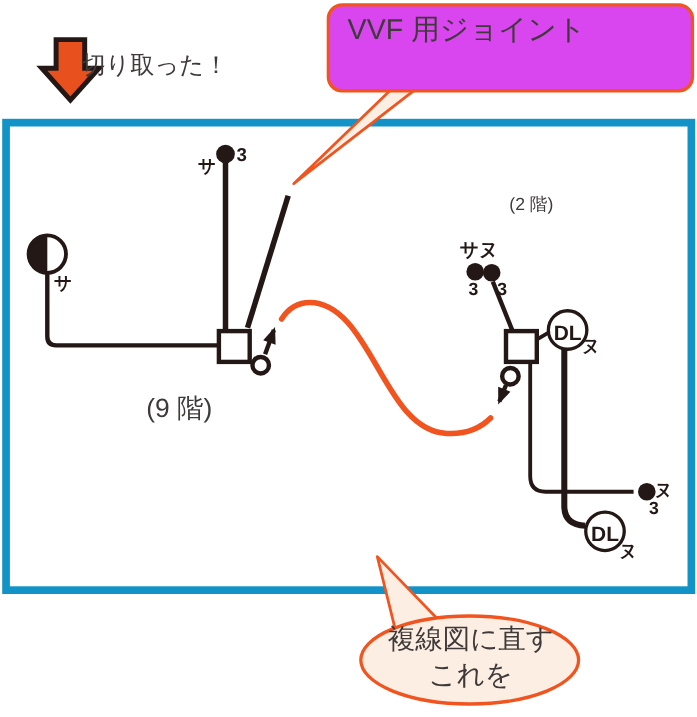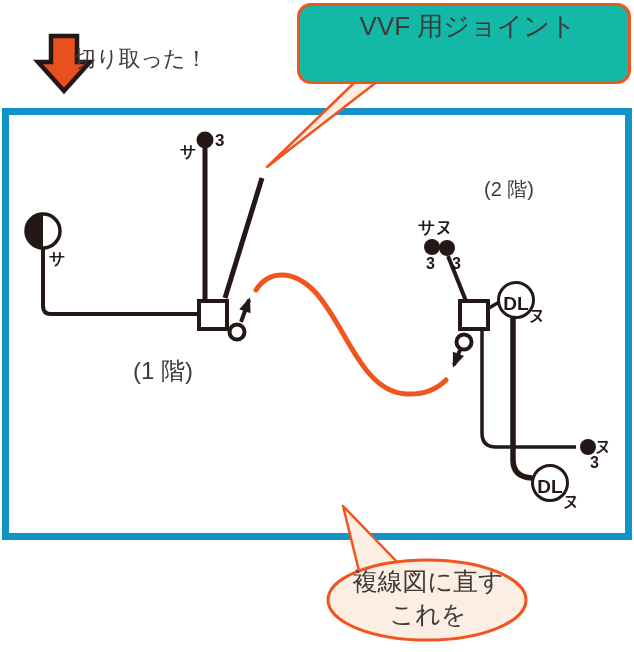--- a/index.html
+++ b/index.html
@@ -8,25 +8,25 @@
     font-family:"Liberation Sans","DejaVu Sans",sans-serif;
     background:#ffffff;
   }
   #diagram-svg{position:absolute;left:0;top:0;z-index:1;}
   .txt{position:absolute;z-index:3;color:#3e3a39;white-space:nowrap;}
   .mark{position:absolute;z-index:3;color:#231815;font-weight:700;white-space:nowrap;line-height:1;}
   #cut-note{left:74px;top:44px;font-size:22px;}
   #callout-box{
     position:absolute;left:297px;top:3px;width:334px;height:81px;z-index:3;
     box-sizing:border-box;border:3px solid #f1541f;border-radius:14px;
-    background:#14b8a6;padding:4px 8px 4px 16px;
-    font-size:26px;line-height:1.3;color:#3e3a39;text-align:center;
+    background:#d946ef;padding:4px 8px 4px 16px;
+    font-size:26px;line-height:1.3;color:#3e3a39;
   }
   #floor1-label{left:117px;top:355px;width:92px;text-align:center;font-size:24px;}
-  #floor2-label{left:463px;top:176px;width:92px;text-align:center;font-size:20px;}
+  #floor2-label{left:463px;top:176px;width:92px;font-size:16px;}
   .dl-text{position:absolute;z-index:3;width:30px;text-align:center;font-size:19px;font-weight:700;color:#231815;letter-spacing:0;}
   #bubble-text{
     position:absolute;left:328px;top:565px;width:200px;z-index:3;
     text-align:center;font-size:25px;line-height:1.32;color:#3e3a39;
   }
 </style>
 </head>
 <body>
 
 <div id="stage">
@@ -79,21 +79,21 @@
     <ellipse cx="427" cy="600" rx="99" ry="40" fill="#fdeee4" stroke="#f1541f" stroke-width="3"></ellipse>
   </svg>
 
   <div id="cut-note" class="txt">切り取った！</div>
 
   <div id="callout-box">
     <div>VVF 用ジョイント</div>
   </div>
 
   <div id="floor2-label" class="txt">(2 階)</div>
-  <div id="floor1-label" class="txt">(1 階)</div>
+  <div id="floor1-label" class="txt">(9 階)</div>
 
   <div class="mark" style="left:49px;top:251px;font-size:16px;">サ</div>
   <div class="mark" style="left:180px;top:144px;font-size:16px;">サ</div>
   <div class="mark" style="left:215px;top:132px;font-size:17px;font-weight:600;">3</div>
 
   <div class="mark" style="left:418px;top:219px;font-size:17px;">サヌ</div>
   <div class="mark" style="left:426px;top:256px;font-size:16px;font-weight:600;">3</div>
   <div class="mark" style="left:452px;top:256px;font-size:16px;font-weight:600;">3</div>
 
   <div class="dl-text" style="left:501px;top:293px;">DL</div>

